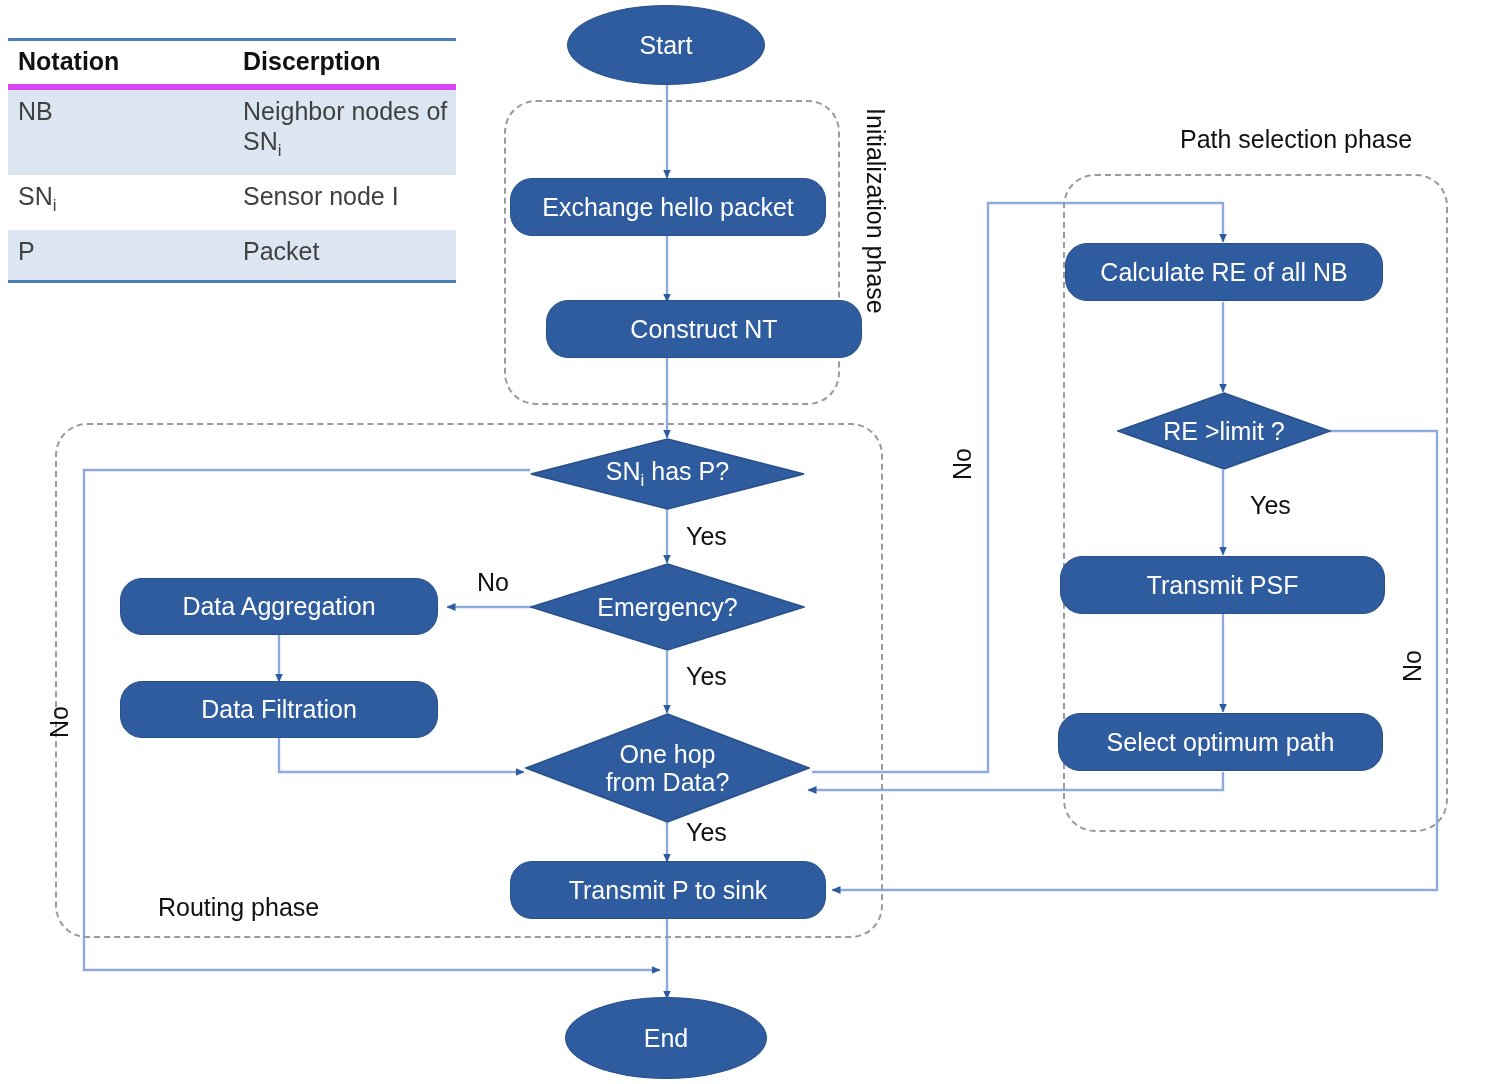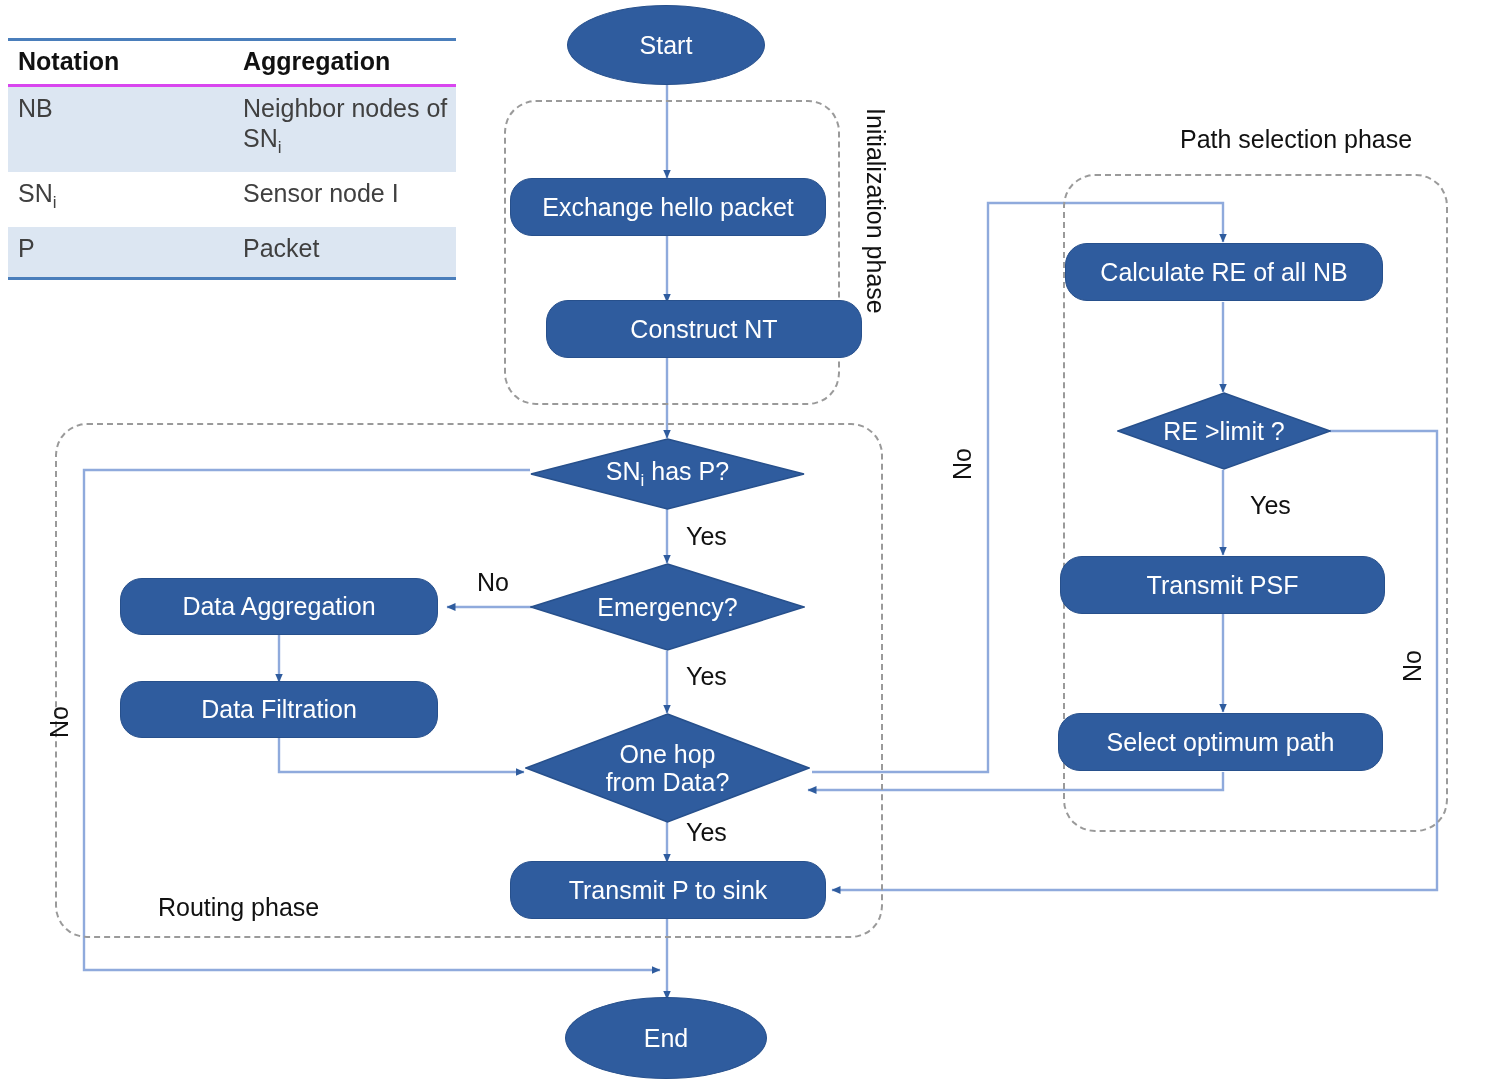--- a/index.html
+++ b/index.html
@@ -4,21 +4,21 @@
 <style>
   html,body{margin:0;padding:0;background:#ffffff;}
   body{font-family:"Liberation Sans",sans-serif;}
   #stage{position:relative;width:1505px;height:1084px;background:#ffffff;overflow:hidden;}
 
   
   .legend{position:absolute;left:8px;top:38px;width:448px;}
   .legend table{border-collapse:collapse;width:100%;}
   .legend th{
     text-align:left;font-size:25px;font-weight:bold;color:#111;
-    padding:6px 0 8px 10px;border-top:3px solid #4a7ebb;border-bottom:3px solid #d946ef;
+    padding:6px 0 8px 10px;border-top:3px solid #4a7ebb;border-bottom:6px solid #d946ef;
   }
   .legend td{
     font-size:25px;color:#404040;padding:7px 0 14px 10px;vertical-align:top;line-height:1.18;
   }
   .legend tr.alt td{background:#dce6f2;}
   .legend tr.last td{border-bottom:3px solid #4a7ebb;}
   .legend .col1{width:215px;}
   sub{font-size:0.68em;}
 
   
@@ -93,21 +93,21 @@
 
   <div class="group" style="left:504px;top:100px;width:336px;height:305px;"></div>
   <div class="group" style="left:1063px;top:174px;width:385px;height:658px;"></div>
   <div class="group" style="left:55px;top:423px;width:828px;height:515px;"></div>
 
   <div class="legend">
     <table>
       <thead>
         <tr>
           <th class="col1">Notation</th>
-          <th>Aggregation</th>
+          <th>Discerption</th>
         </tr>
       </thead>
       <tbody>
         <tr class="alt">
           <td><span>NB</span></td>
           <td><span>Neighbor nodes of SN</span><sub>i</sub></td>
         </tr>
         <tr>
           <td><span>SN</span><sub>i</sub></td>
           <td><span>Sensor node I</span></td>

